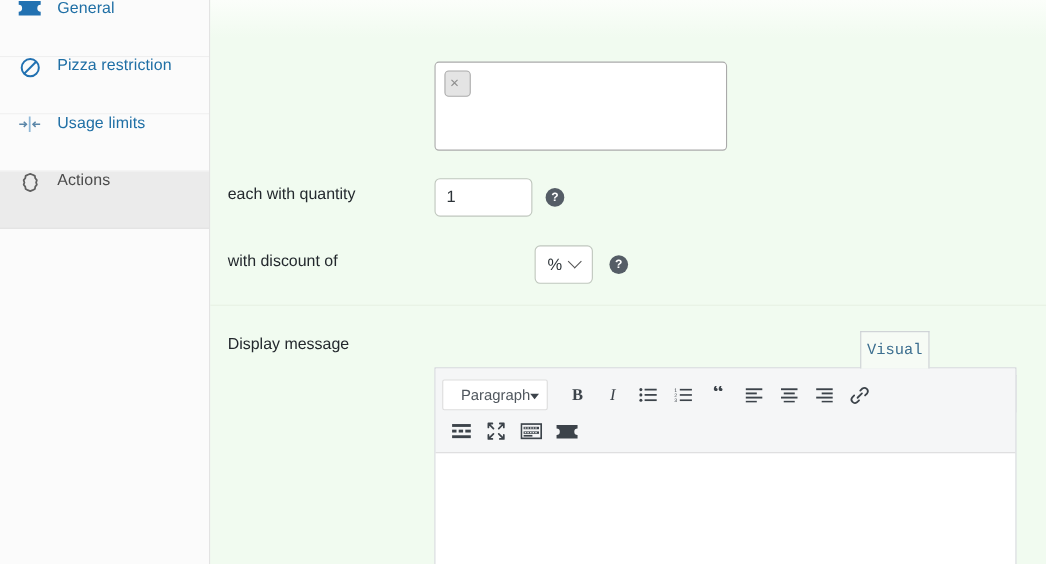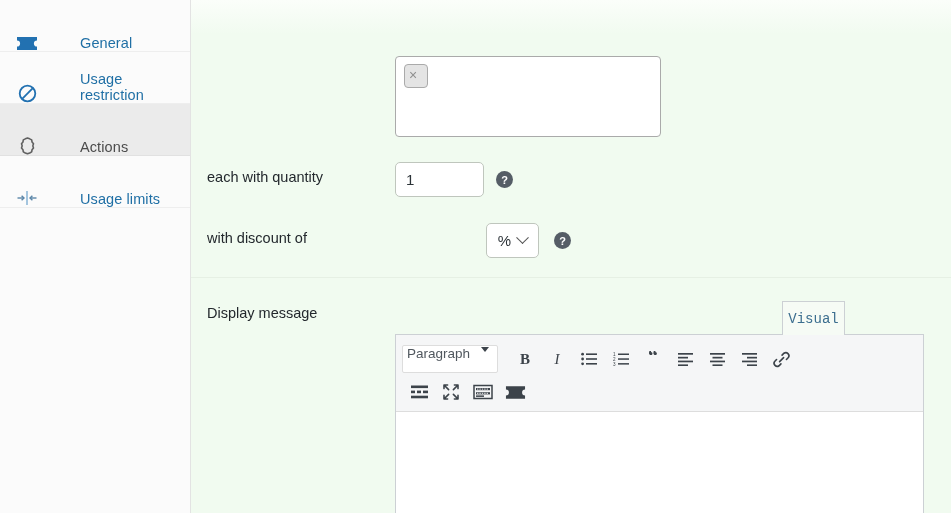--- a/index.html
+++ b/index.html
@@ -22,26 +22,25 @@
     height: 513px;
     background: #fbfbfb;
     border-right: 1px solid #e3e3e3;
     flex: 0 0 191px;
     position: relative;
     z-index: 3;
   }
   .side-item {
     height: 52px;
     display: flex;
-    align-items: flex-end;
+    align-items: flex-start;
     padding-left: 12px;
     border-bottom: 1px solid #eeeeee;
     cursor: pointer;
     background: #fbfbfb;
-    gap: 28px;
   }
   .side-item.active {
     background: #ebebeb;
     border-bottom-color: #e1e1e1;
   }
   .side-ico {
     width: 30px;
     flex: 0 0 30px;
     display: flex;
     align-items: center;
@@ -223,23 +222,23 @@
     gap: 2px;
   }
   .tb-row.second { height: 32px; padding-left: 2px; }
   .para-sel {
     width: 96px;
     height: 28px;
     background: #fff;
     border: 1px solid #ddd;
     border-radius: 2px;
     display: flex;
-    align-items: flex-start;
+    align-items: center;
     justify-content: space-between;
-    padding: 0 8px 0 4px;
+    padding: 0 8px 0 16px;
     font-size: 13.5px;
     color: #50575e;
     cursor: pointer;
     margin-right: 10px;
   }
   .tb-btn {
     width: 30px;
     height: 28px;
     display: flex;
     align-items: center;
@@ -270,45 +269,45 @@
       <span class="side-label">General</span>
     </div>
 
     <div class="side-item">
       <span class="side-ico">
         <svg width="19" height="19" viewBox="0 0 20 20">
           <circle cx="10" cy="10" r="8.2" fill="none" stroke="#2271b1" stroke-width="1.9"></circle>
           <line x1="4.4" y1="15.6" x2="15.6" y2="4.4" stroke="#2271b1" stroke-width="1.9"></line>
         </svg>
       </span>
-      <span class="side-label">Usage restriction</span>
-    </div>
-
-    <div class="side-item active">
-      <span class="side-ico">
-        <svg width="19" height="19" viewBox="0 0 20 20">
-          <path fill="none" stroke="#606060" stroke-width="1.7" stroke-linejoin="round" d="M10 2.2 12.3 3l2.1 1.1.4 2.3 1.5 1.8-.7 2.2.7 2.2-1.5 1.8-.4 2.3-2.1 1.1-2.3.8-2.3-.8-2.1-1.1-.4-2.3L3.7 12.6 4.4 10.4 3.7 8.2l1.5-1.8.4-2.3L7.7 3z"></path>
-          <circle cx="10" cy="10" r="3.6" fill="#ebebeb"></circle>
-        </svg>
-      </span>
-      <span class="side-label">Actions</span>
+      <span class="side-label">Pizza restriction</span>
     </div>
 
     <div class="side-item">
       <span class="side-ico">
         <svg width="22" height="18" viewBox="0 0 22 18">
           <line x1="11" y1="2" x2="11" y2="16" stroke="#8fb8d8" stroke-width="1.6"></line>
           <line x1="1.5" y1="9" x2="7.5" y2="9" stroke="#5b86a8" stroke-width="1.4"></line>
           <polyline points="5.6,6.7 8,9 5.6,11.3" fill="none" stroke="#5b86a8" stroke-width="1.4"></polyline>
           <line x1="20.5" y1="9" x2="14.5" y2="9" stroke="#5b86a8" stroke-width="1.4"></line>
           <polyline points="16.4,6.7 14,9 16.4,11.3" fill="none" stroke="#5b86a8" stroke-width="1.4"></polyline>
         </svg>
       </span>
       <span class="side-label">Usage limits</span>
     </div>
+
+    <div class="side-item active">
+      <span class="side-ico">
+        <svg width="19" height="19" viewBox="0 0 20 20">
+          <path fill="none" stroke="#606060" stroke-width="1.7" stroke-linejoin="round" d="M10 2.2 12.3 3l2.1 1.1.4 2.3 1.5 1.8-.7 2.2.7 2.2-1.5 1.8-.4 2.3-2.1 1.1-2.3.8-2.3-.8-2.1-1.1-.4-2.3L3.7 12.6 4.4 10.4 3.7 8.2l1.5-1.8.4-2.3L7.7 3z"></path>
+          <circle cx="10" cy="10" r="3.6" fill="#ebebeb"></circle>
+        </svg>
+      </span>
+      <span class="side-label">Actions</span>
+    </div>
   </nav>
 
   <section id="main">
 
 
 
     <div class="tokenbox" style="left:204px; top:56px; width:266px; height:81px;">
       <span class="token">
         <span class="token-x">×</span>
       </span>

